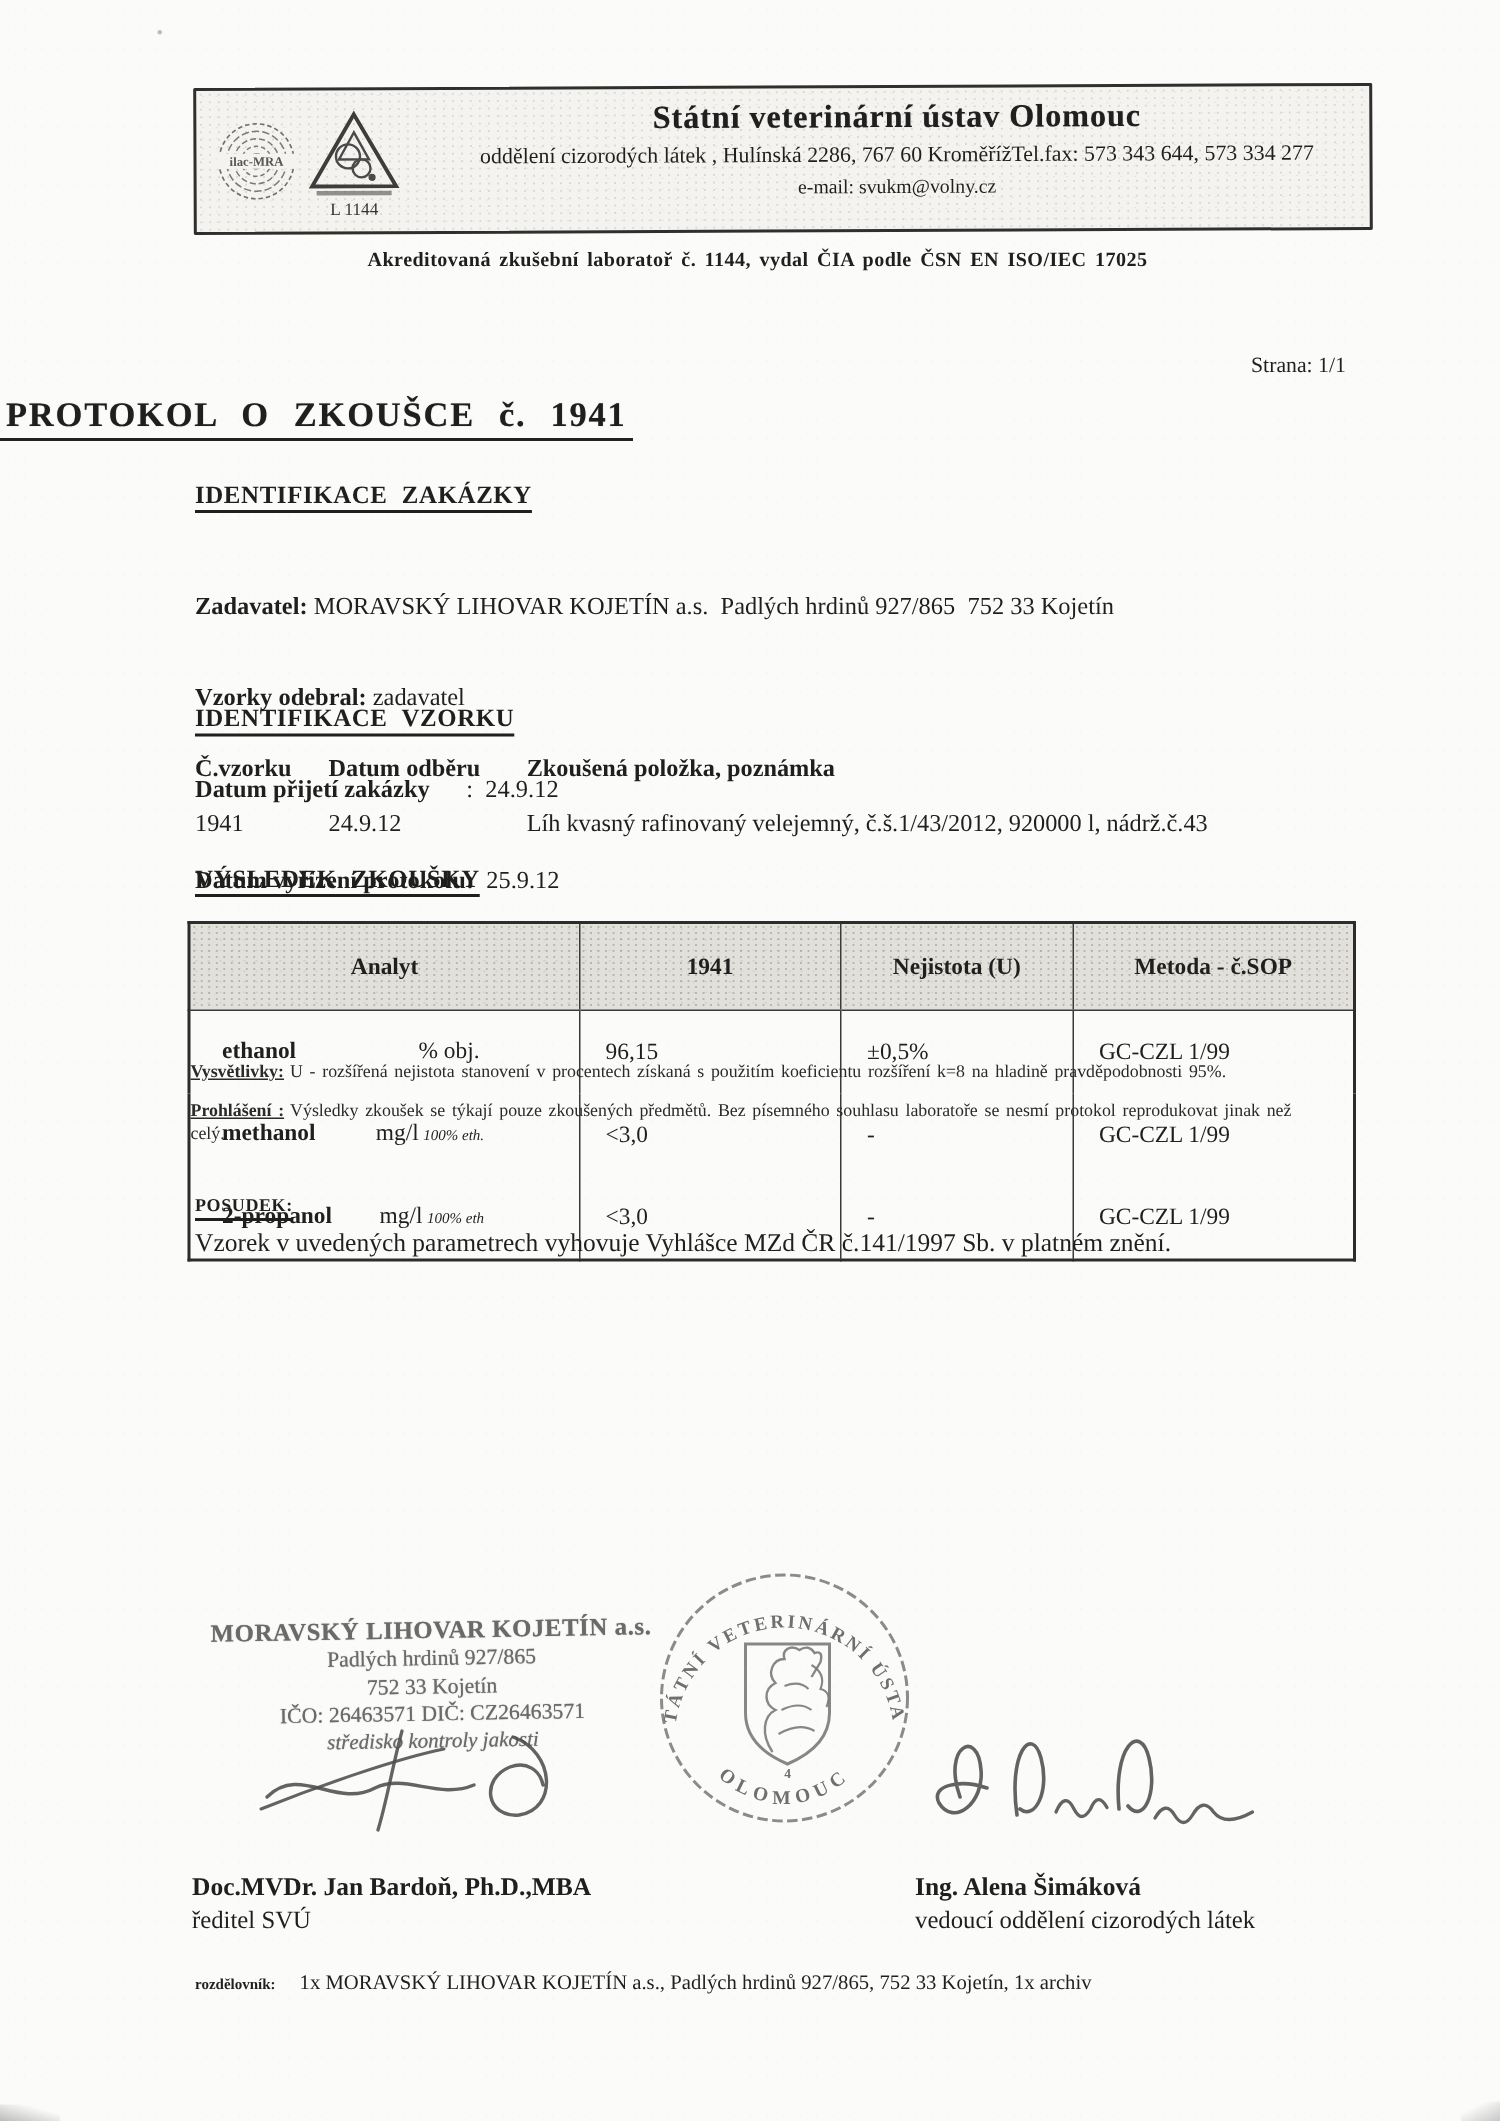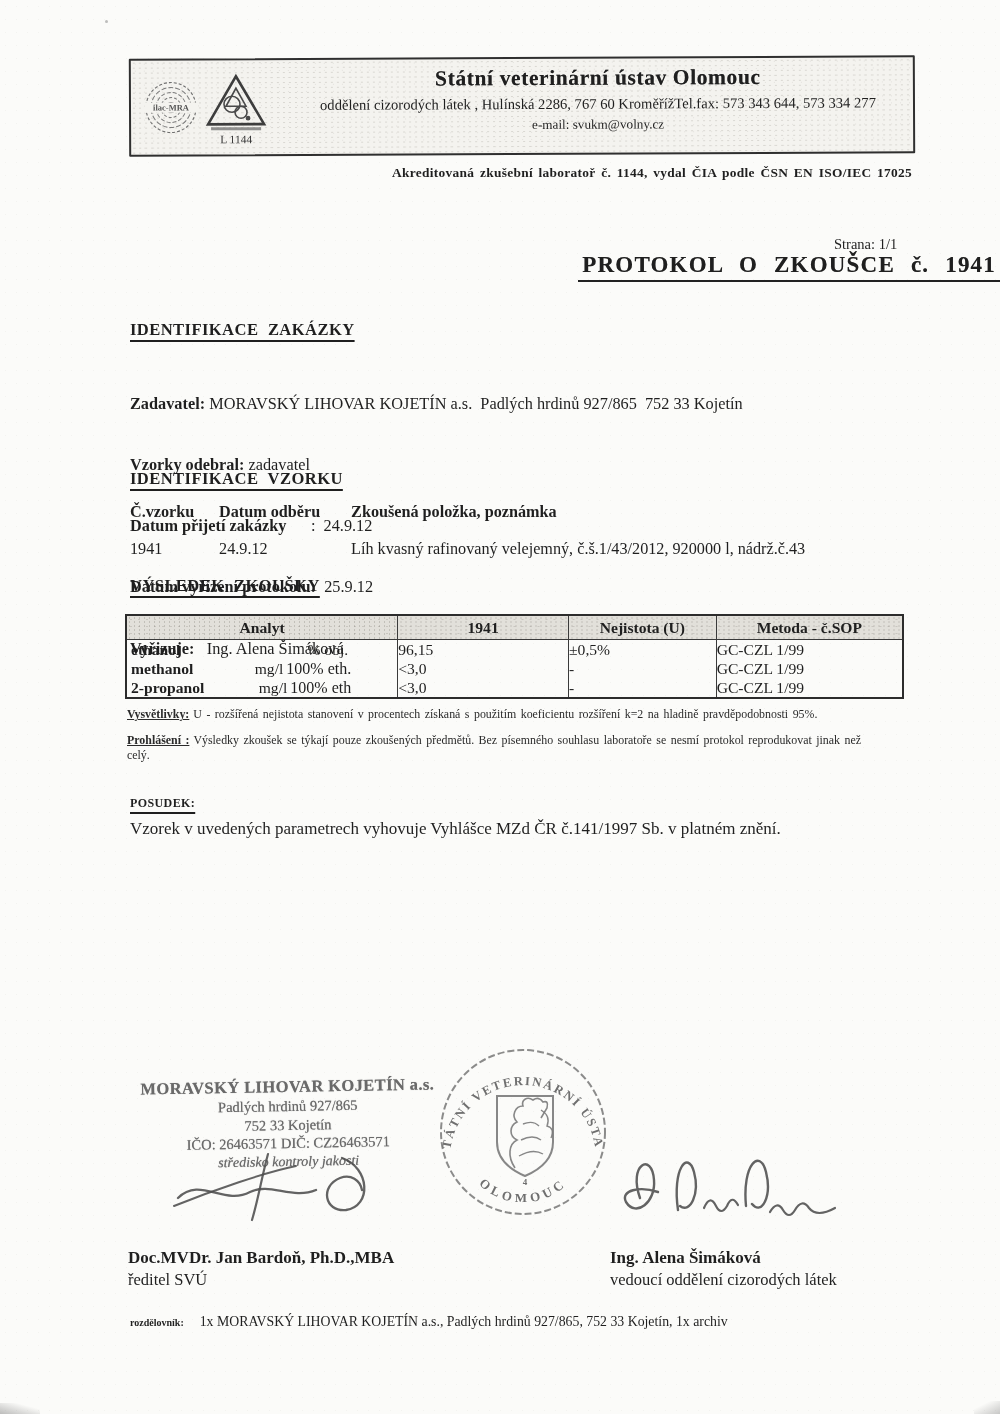--- a/index.html
+++ b/index.html
@@ -22,26 +22,26 @@
     background-size:6px 5px,9px 7px;
   }
   .logo-ilac{position:absolute;left:12px;top:19px;}
   .logo-cia{position:absolute;left:74px;top:12px;}
   .hdr-text{position:absolute;left:160px;right:8px;top:7px;text-align:center;}
   .hdr-institute{font-size:21.5px;font-weight:bold;letter-spacing:.6px;text-shadow:0 0 .5px rgba(20,20,20,.55);}
   .hdr-line2{font-size:14.6px;margin-top:5px;white-space:nowrap;}
   .hdr-line2 .telfax{}
   .hdr-line3{font-size:13.2px;margin-top:4px;}
   .accreditation{
-    position:absolute;left:130px;top:165px;width:782px;text-align:right;
+    position:absolute;left:114px;top:165px;width:782px;text-align:center;
     font-size:13.4px;font-weight:bold;letter-spacing:.3px;word-spacing:2px;
   }
   
   .strana{position:absolute;left:834px;top:236px;font-size:14.5px;}
-  .doc-title{position:absolute;left:0;right:0;top:252px;text-align:right;}
+  .doc-title{position:absolute;left:0;right:0;top:264px;text-align:left;}
   .doc-title span{
     font-size:23px;font-weight:bold;letter-spacing:1.2px;word-spacing:9px;
     border-bottom:2.2px solid #222;padding:0 4px 3px 4px;
     text-shadow:0 0 .5px rgba(20,20,20,.5);
   }
   
   .sec-head{
     position:absolute;left:130px;font-size:16.6px;font-weight:bold;letter-spacing:.4px;word-spacing:5px;
     text-decoration:underline;text-underline-offset:5px;text-decoration-thickness:1.6px;
   }
@@ -52,37 +52,37 @@
   .sample-hrow, .sample-drow{display:block;white-space:nowrap;}
   .sample-drow{margin-top:18px;}
   .s-c1{display:inline-block;width:85px;}
   .s-c2{display:inline-block;width:128px;}
   .s-c3{display:inline-block;}
   
   .results-table{
     position:absolute;left:125px;top:614px;width:779px;
     border-collapse:collapse;table-layout:fixed;font-size:15.6px;
   }
-  .results-table th,.results-table td{padding:0;margin:0;}
+  .results-table th,.results-table td{padding:17px;margin:0;}
   .results-table{border:2px solid #2c2c2c;}
   .results-table th{
     height:23px;font-weight:bold;border-bottom:1.6px solid #3a3a3a;
     background-color:#e2e0da;
     background-image:radial-gradient(rgba(100,96,88,.33) .6px, transparent .7px),
                      radial-gradient(rgba(100,96,88,.2) .5px, transparent .6px);
     background-size:5px 4px,8px 7px;
   }
   .results-table th + th, .results-table td + td{border-left:1.5px solid #3a3a3a;}
   .results-table td{height:19px;line-height:19px;text-align:left;}
   .col-a{width:35%;}.col-b{width:22%;}.col-c{width:19%;}.col-d{width:24%;}
   td.c-analyt{text-align:left;}
   .c-analyt .cell-flex{display:flex;justify-content:space-between;align-items:baseline;}
   .a-name{padding-left:4px;font-weight:bold;}
   .a-unit{margin-right:46px;white-space:nowrap;}
-  .a-unit-sm{font-size:16px;margin-left:3px;}
+  .a-unit-sm{font-size:10px;margin-left:3px;font-style:italic;}
   
   .note{position:absolute;left:127px;font-size:11.9px;color:#2a2a2a;word-spacing:1.5px;}
   .note .nlbl{text-decoration:underline;font-weight:bold;margin-right:4px;}
   
   .posudek-text{position:absolute;left:130px;top:819px;font-size:17px;width:760px;}
   
   .company-stamp{
     position:absolute;left:138px;top:1076px;width:300px;text-align:center;
     color:#6a6a6a;transform:rotate(-1deg);line-height:1.28;
     text-shadow:0 0 .7px rgba(106,106,106,.8);
@@ -215,21 +215,21 @@
             </span>
           </td>
         <td>&lt;3,0</td>
         <td>-</td>
         <td>GC-CZL 1/99</td>
       </tr>
     </tbody>
   </table>
 
   <div class="note" style="top:707px;width:740px;">
-    <span class="nlbl">Vysvětlivky:</span><span>U - rozšířená nejistota stanovení v procentech získaná s použitím koeficientu rozšíření  k=2 na hladině pravděpodobnosti 95%.</span>
+    <span class="nlbl">Vysvětlivky:</span><span>U - rozšířená nejistota stanovení v procentech získaná s použitím koeficientu rozšíření  k=8 na hladině pravděpodobnosti 95%.</span>
   </div>
   <div class="note" style="top:733px;width:745px;">
     <span class="nlbl">Prohlášení :</span><span>Výsledky zkoušek se týkají pouze zkoušených předmětů.  Bez písemného souhlasu laboratoře se nesmí protokol reprodukovat jinak než celý.</span>
   </div>
 
   <div class="sec-head" style="top:796px;font-size:12px;">POSUDEK:</div>
   <div class="posudek-text">Vzorek v uvedených parametrech vyhovuje Vyhlášce MZd ČR č.141/1997 Sb. v platném znění.</div>
 
   <div class="company-stamp">
     <div class="cs-l1">MORAVSKÝ LIHOVAR KOJETÍN a.s.</div>

